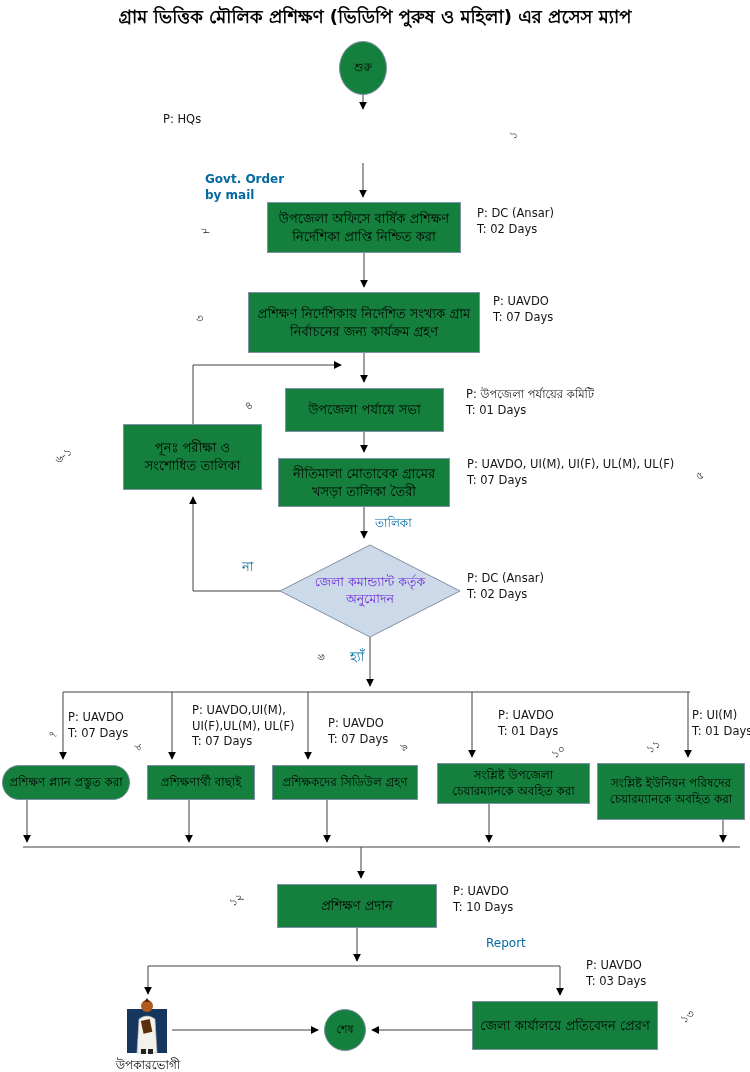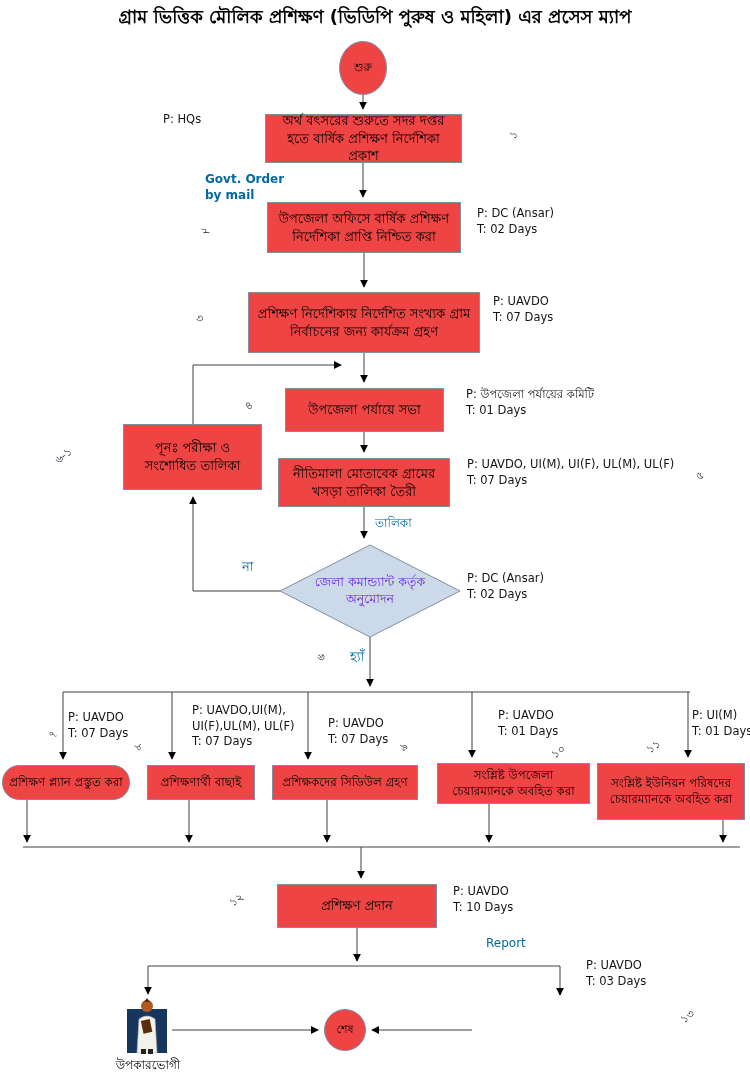--- a/index.html
+++ b/index.html
@@ -1,21 +1,21 @@
 <!DOCTYPE html>
 <html><head>
 <meta charset="utf-8">
 <style>
   html,body{margin:0;padding:0;background:#fff;}
   .canvas{position:relative;width:750px;height:1072px;background:#ffffff;
           font-family:"DejaVu Sans",sans-serif;overflow:hidden;}
   .page-title{position:absolute;left:0;top:3px;width:750px;text-align:center;
           font-size:18px;font-weight:bold;color:#000;}
   .overlay{position:absolute;left:0;top:0;}
-  .node{position:absolute;background:#ef4444;border:1px solid #7f8fa4;
+  .node{position:absolute;background:#15803d;border:1px solid #7f8fa4;
         display:flex;align-items:center;justify-content:center;text-align:center;
         color:#000;font-size:13px;line-height:1.35;padding:2px 5px;box-sizing:border-box;}
   .ellipse{border-radius:50%;font-size:11px;}
   .small{font-size:11.8px;line-height:1.3;}
   .dec-label{position:absolute;display:flex;align-items:center;justify-content:center;
         text-align:center;font-size:12.5px;line-height:1.35;color:#6d28d9;}
   .ann{position:absolute;font-size:11.5px;color:#141414;line-height:1.35;}
   .ann span{display:block;}
   .bold{font-weight:bold;}
   .num{position:absolute;font-size:11px;color:#2a2a3a;transform:rotate(-38deg);}
@@ -64,35 +64,35 @@
       <line x1="472" y1="1030" x2="372" y2="1030" marker-end="url(#ah)"></line>
       <polygon points="370,545 460,591 370,637 280,591" fill="#ccd9e8" stroke="#7f8fa4"></polygon>
     </g>
   </svg>
 
   <div class="page-title">গ্রাম ভিত্তিক মৌলিক প্রশিক্ষণ (ভিডিপি পুরুষ ও মহিলা) এর প্রসেস ম্যাপ</div>
 
   <div class="node ellipse" style="left:339px;top:41px;width:48px;height:54px;">শুরু</div>
   <div class="node ellipse" style="left:324px;top:1009px;width:42px;height:42px;">শেষ</div>
 
-  <div class="node" style="left:265px;top:114px;width:197px;height:49px;">অর্থ বৎসরের শুরুতে সদর দপ্তর হতে বার্ষিক প্রশিক্ষণ নির্দেশিকা প্রকাশ</div>
   <div class="node" style="left:267px;top:202px;width:194px;height:51px;">উপজেলা অফিসে বার্ষিক প্রশিক্ষণ নির্দেশিকা প্রাপ্তি নিশ্চিত করা</div>
   <div class="node" style="left:248px;top:292px;width:232px;height:61px;">প্রশিক্ষণ নির্দেশিকায় নির্দেশিত সংখ্যক গ্রাম নির্বাচনের জন্য কার্যক্রম গ্রহণ</div>
   <div class="node" style="left:285px;top:388px;width:159px;height:44px;">উপজেলা পর্যায়ে  সভা</div>
   <div class="node" style="left:123px;top:424px;width:139px;height:66px;">পূনঃ পরীক্ষা ও সংশোধিত তালিকা</div>
   <div class="node" style="left:278px;top:458px;width:172px;height:49px;">নীতিমালা মোতাবেক গ্রামের খসড়া তালিকা তৈরী</div>
   <div class="dec-label" style="left:303px;top:556px;width:134px;height:70px;">জেলা কমান্ড্যান্ট কর্তৃক অনুমোদন</div>
 
   <div class="node small" style="left:2px;top:765px;width:128px;height:35px;border-radius:17px;">প্রশিক্ষণ প্ল্যান প্রস্তুত করা</div>
   <div class="node small" style="left:147px;top:765px;width:108px;height:35px;">প্রশিক্ষণার্থী বাছাই</div>
   <div class="node small" style="left:272px;top:765px;width:146px;height:35px;">প্রশিক্ষকদের সিডিউল গ্রহণ</div>
   <div class="node small" style="left:437px;top:763px;width:153px;height:41px;">সংশ্লিষ্ট উপজেলা চেয়ারম্যানকে অবহিত করা</div>
   <div class="node small" style="left:597px;top:763px;width:148px;height:57px;">সংশ্লিষ্ট ইউনিয়ন পরিষদের চেয়ারম্যানকে অবহিত করা</div>
 
   <div class="node" style="left:277px;top:884px;width:160px;height:44px;">প্রশিক্ষণ প্রদান</div>
+  <div class="node" style="left:472px;top:1001px;width:186px;height:49px;">জেলা কার্যালয়ে প্রতিবেদন প্রেরণ</div>
 
   <svg class="overlay" style="left:123px;top:997px;" width="48" height="58" viewBox="0 0 48 58">
     <rect x="4" y="12" width="40" height="44" fill="#17365d"></rect>
     <circle cx="24" cy="9" r="6" fill="#b05a1e"></circle>
     <path d="M24,1 l3,4 -6,0 z" fill="#5a2d0c"></path>
     <path d="M14,56 L16,22 Q24,16 32,22 L34,56 Z" fill="#f2f1ea" stroke="#b8b8b8" stroke-width="0.6"></path>
     <rect x="19" y="23" width="9" height="13" fill="#5a2d0c" transform="rotate(-12 23 29)"></rect>
     <rect x="18" y="52" width="5" height="5" fill="#222"></rect>
     <rect x="25" y="52" width="5" height="5" fill="#222"></rect>
   </svg>

